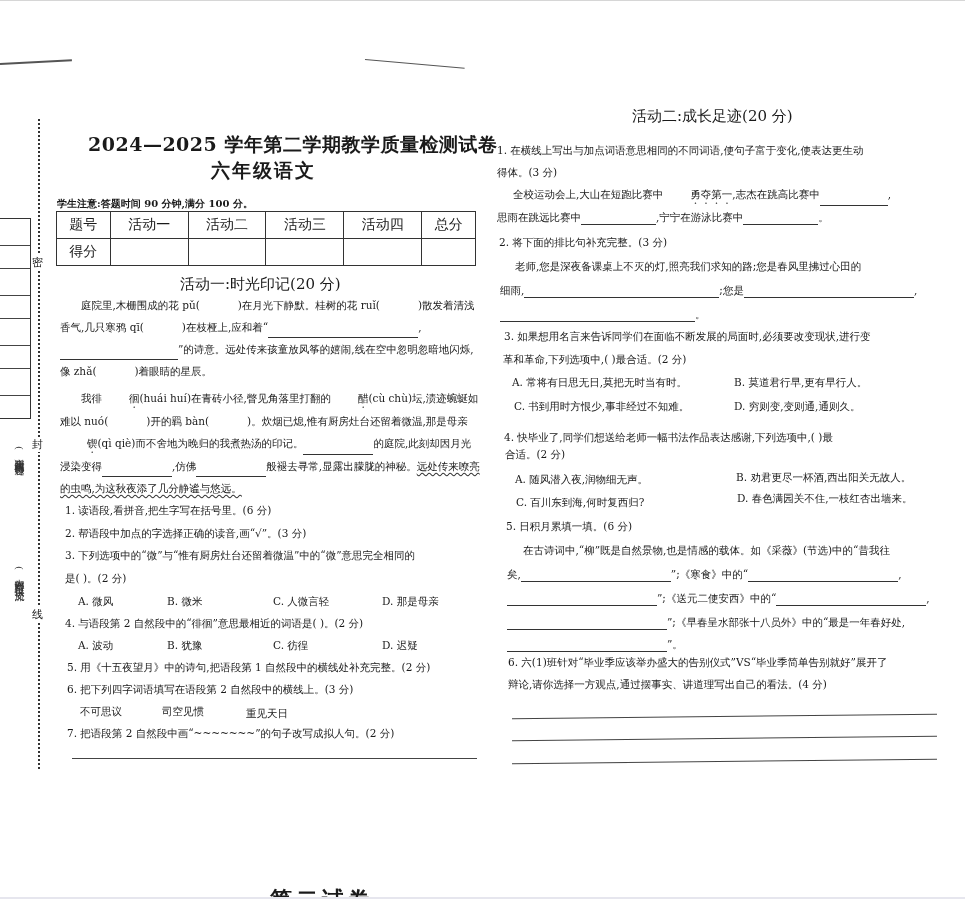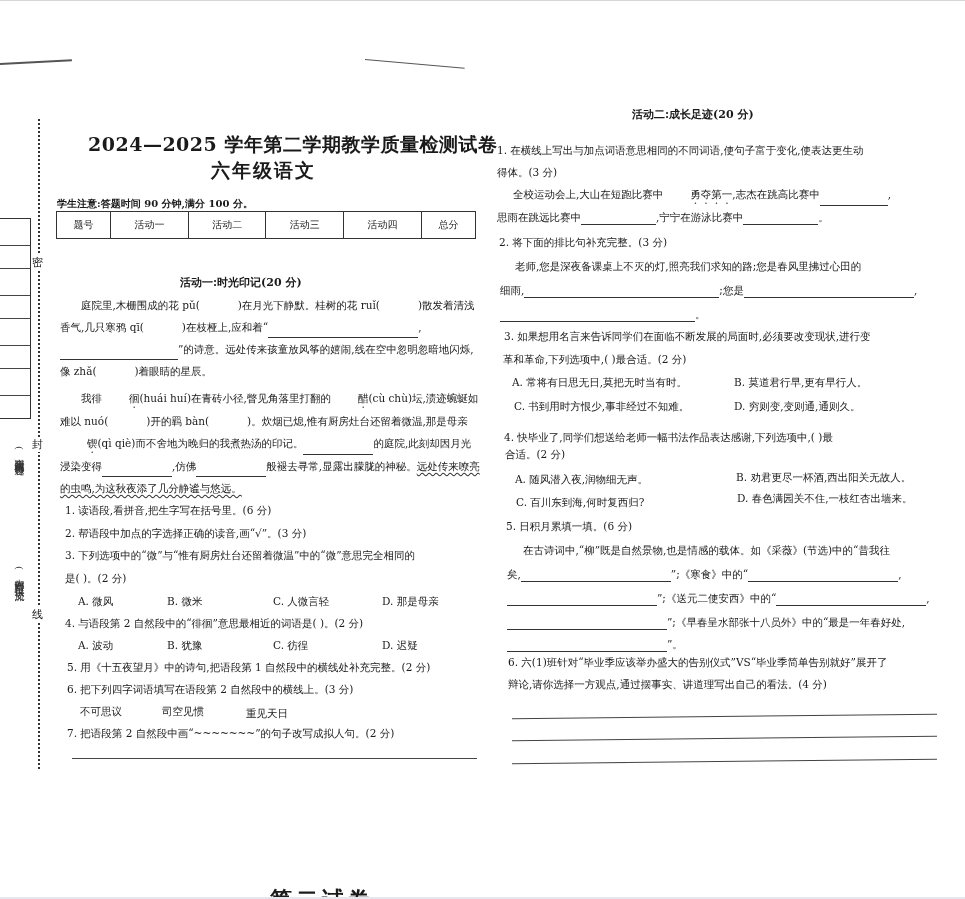--- a/index.html
+++ b/index.html
@@ -18,23 +18,23 @@
   .binding-cell.blank { height: 22px; }
   .binding-cell:last-child { border-bottom: none; }
   .dotline { position: absolute; left: 38px; top: 118px; width: 0; height: 650px; border-left: 2px dotted #333; }
   .seal-char { position: absolute; left: 32px; font-size: 11px; background: #fff; }
   .vtext { position: absolute; writing-mode: vertical-rl; font-size: 10px; color: #333; letter-spacing: 1px; }
 
   
   .title1 { position: absolute; left: 88px; top: 131px; font-size: 19px; font-weight: bold; letter-spacing: 0.5px; }
   .title2 { position: absolute; left: 211px; top: 157px; font-size: 19px; font-weight: bold; letter-spacing: 2px; }
   .notice { position: absolute; left: 57px; top: 196px; font-size: 10px; font-weight: bold; }
-  table.score { position: absolute; left: 56px; top: 210px; width: 420px; border-collapse: collapse; font-size: 10px; }
+  table.score { position: absolute; left: 56px; top: 210px; width: 420px; border-collapse: collapse; font-size: 14px; }
   table.score td { border: 1px solid #333; text-align: center; height: 24px; }
-  .sec-title { position: absolute; font-size: 11px; font-weight: bold; }
+  .sec-title { position: absolute; font-size: 15px; font-weight: normal; }
   .para { position: absolute; font-size: 10.5px; line-height: 22px; width: 420px; }
   .indent { text-indent: 2em; }
   .q { position: absolute; font-size: 10.5px; white-space: nowrap; }
   .blank-line { display: inline-block; border-bottom: 1px solid #333; vertical-align: bottom; height: 12px; }
   .paren { display: inline-block; width: 38px; }
   .dot { text-emphasis: dot; -webkit-text-emphasis: dot; text-emphasis-position: under; padding-left: 27px; -webkit-text-emphasis-position: under; }
   .wavy { text-decoration: underline wavy #333; text-underline-offset: 2px; }
   .answer-line { position: absolute; height: 0; border-top: 1px solid #444; }
   .bottom-heading { position: absolute; left: 270px; top: 884px; font-size: 22px; font-weight: bold; letter-spacing: 4px; }
   .bottom-bar { position: absolute; left: 0; top: 896px; width: 965px; height: 3px; background: #e6e6ee; }
@@ -71,20 +71,28 @@
 
   <table class="score">
     <tbody>
         <tr>
       <td>题号</td>
       <td>活动一</td>
       <td>活动二</td>
       <td>活动三</td>
       <td>活动四</td>
       <td>总分</td>
+    </tr>
+    <tr>
+      <td>得分</td>
+      <td></td>
+      <td></td>
+      <td></td>
+      <td></td>
+      <td></td>
     </tr>
   </tbody>
     </table>
 
   <div class="sec-title" style="left:180px;top:274px;">活动一:时光印记(20 分)</div>
 
   <div class="para indent" style="left:60px;top:293px;">
     <span>庭院里,木栅围成的花 pǔ(</span><span class="paren"></span><span>)在月光下静默。桂树的花 ruǐ(</span><span class="paren"></span><span>)散发着清浅香气,几只寒鸦 qī(</span><span class="paren"></span><span>)在枝桠上,应和着“</span><span class="blank-line" style="width:150px;"></span>,<span class="blank-line" style="width:118px;"></span><span>”的诗意。远处传来孩童放风筝的嬉闹,线在空中忽明忽暗地闪烁,像 zhǎ(</span><span class="paren"></span><span>)着眼睛的星辰。</span>
   </div>
 

